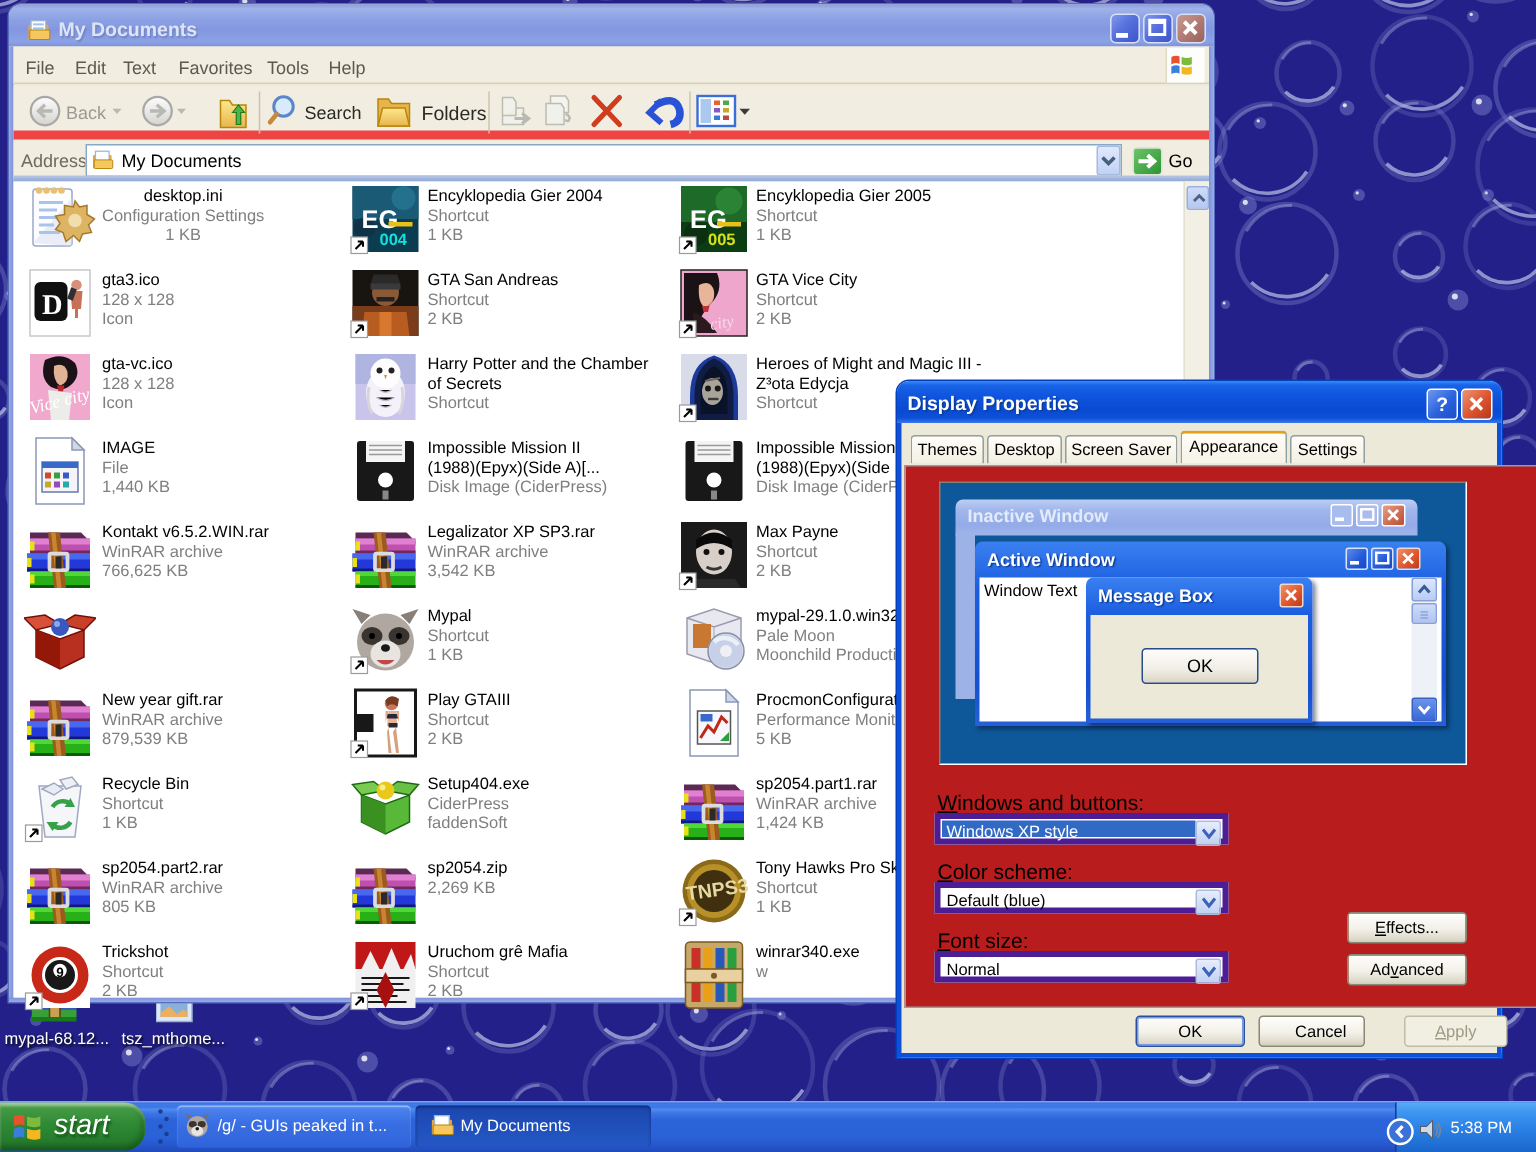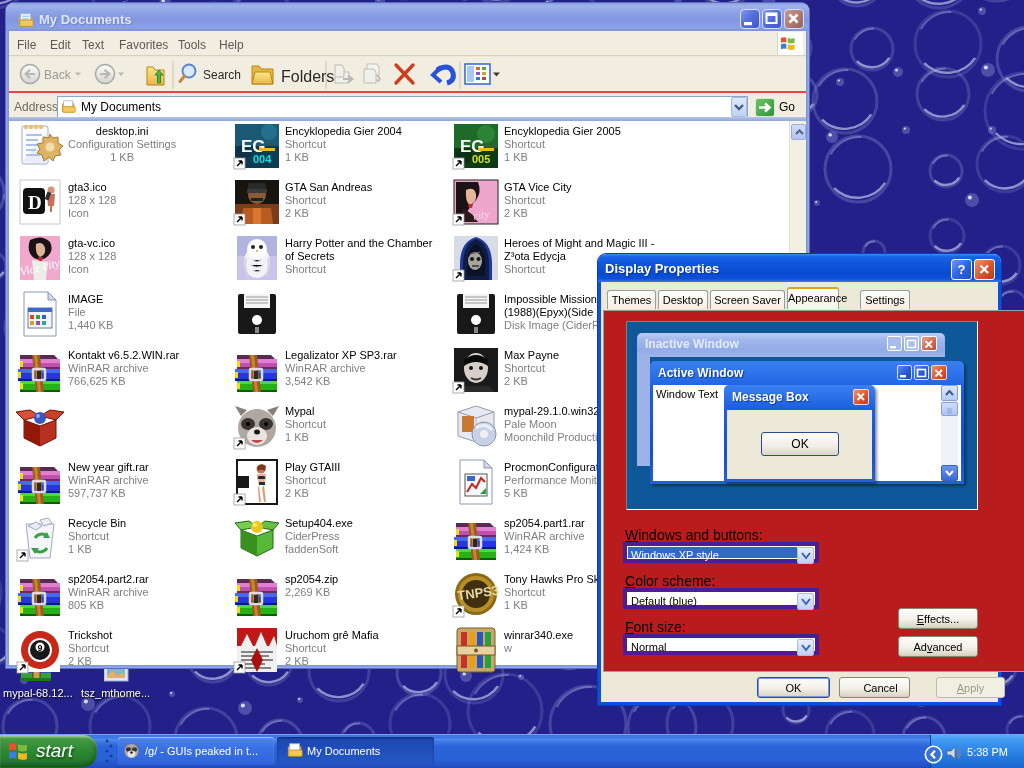--- a/index.html
+++ b/index.html
@@ -24,21 +24,21 @@
 .ttext { position:absolute; left:33px; top:9px; color:#dde4f6; font-size:13px; font-weight:bold; text-shadow:1px 1px 1px #7285c4; }
 .wbtns { position:absolute; top:6px; right:5px; height:21px; display:flex; gap:2px; }
 .wbtn { width:20px; height:20px; border-radius:4px; border:1px solid #d8e0f8; position:relative;
   background:linear-gradient(135deg,#8299ee 0%,#5670dc 45%,#3c55cc 100%); }
 .wbtn.cl { background:linear-gradient(135deg,#c89a92 0%,#b27c74 50%,#96625a 100%); }
 .wbtn svg { position:absolute; left:0; top:0; }
 
 #exp .menub { position:absolute; left:3px; top:28px; width:797px; height:25px; background:#f1ede0; border-bottom:1px solid #d9d2ba; font-size:11px; color:#5c5951; }
 #exp .menub { font-size:12px; }
 .winflag { position:absolute; right:3px; top:1px; width:26px; height:23px; background:#fdfdfb; border-left:1px solid #ddd6c0; }
-#exp .toolb { position:absolute; left:3px; top:54px; width:797px; height:36px; background:#f1ede0; border-bottom:2px solid #ef4444; }
+#exp .toolb { position:absolute; left:3px; top:54px; width:797px; height:36px; background:#f1ede0; border-bottom:6px solid #ef4444; }
 #exp .addrb { position:absolute; left:3px; top:91px; width:797px; height:26px; background:#f1ede0; }
 
 #exp .content { position:absolute; left:3px; top:118px; width:797px; height:544px; background:#fff; }
 .sbar { position:absolute; right:0; top:0; width:17px; height:100%; background:#f2f0e4; border-left:1px solid #e4e0cf; }
 .sbtn { position:absolute; left:1px; width:15px; height:16px; border-radius:2px; border:1px solid #9aace4;
   background:linear-gradient(180deg,#cfdcf8,#b4c7f2); }
 
 
 .it { position:absolute; width:215px; height:56px; }
 .it .ic { position:absolute; left:0; top:0; width:48px; height:48px; }
@@ -1824,21 +1824,21 @@
             <rect x="11" y="8" width="4" height="3" fill="#8858c8"></rect>
               <rect x="17" y="8" width="4" height="3" fill="#c8a828"></rect>
             <rect x="11" y="13" width="4" height="3" fill="#3878d8"></rect>
               <rect x="17" y="13" width="4" height="3" fill="#b84848"></rect>
           </g>
         </g>
         <path d="M484 15.5 l7 0 l-3.5 4 z" fill="#3a3a3a"></path>
       </svg>
       <div class="abs" style="left:35px;top:11px;font-size:12px;color:#9c9a94;">Back</div>
       <div class="abs" style="left:194px;top:11px;font-size:12px;color:#2a2a26;">Search</div>
-      <div class="abs" style="left:272px;top:11px;font-size:16px;color:#2a2a26;">Folders</div>
+      <div class="abs" style="left:272px;top:11px;font-size:13px;color:#2a2a26;">Folders</div>
     </div>
     <div class="addrb" id="addrb">
       <div class="abs" style="left:5px;top:6px;font-size:12px;color:#6e6b5e;">Address</div>
       <div class="abs" style="left:48px;top:2px;width:691px;height:22px;background:#fff;border:1px solid #88a8c8;"></div>
       <svg width="16" height="14" style="position:absolute;left:52px;top:6px" viewBox="0 0 19 17">
           <rect x="1" y="4" width="15" height="11" rx="1" fill="#e8a33d"></rect>
           <rect x="3" y="1" width="11" height="13" fill="#fff" stroke="#9db6d8" stroke-width="1"></rect>
           <rect x="2" y="8" width="15" height="7" rx="1" fill="#f6c65f" stroke="#b8860b" stroke-width="0.8"></rect>
         </svg>
       <div class="abs" style="left:72px;top:6px;font-size:12px;color:#000;">My Documents</div>
@@ -2024,20 +2024,21 @@
               <rect x="5" y="4" width="38" height="40" rx="2" fill="#181818"></rect>
               <rect x="11" y="4" width="26" height="14" fill="#f4f4f4"></rect>
               <g stroke="#999" stroke-width="1">
                 <line x1="13" y1="7" x2="35" y2="7"></line>
                 <line x1="13" y1="10" x2="35" y2="10"></line>
                 <line x1="13" y1="13" x2="35" y2="13"></line>
               </g>
               <circle cx="24" cy="30" r="5" fill="#fff"></circle>
               <rect x="22" y="37" width="4" height="6" fill="#888"></rect>
             </svg></div>
+          <div class="tx">Impossible Mission II<br>(1988)(Epyx)(Side A)[...<br><span class="g">Disk Image (CiderPress)</span></div>
         </div>
       <div class="it" style="left:443px;top:169px;">
           <div class="ic"><svg width="48" height="48" viewBox="0 0 48 48">
               <rect x="5" y="4" width="38" height="40" rx="2" fill="#181818"></rect>
               <rect x="11" y="4" width="26" height="14" fill="#f4f4f4"></rect>
               <g stroke="#999" stroke-width="1">
                 <line x1="13" y1="7" x2="35" y2="7"></line>
                 <line x1="13" y1="10" x2="35" y2="10"></line>
                 <line x1="13" y1="13" x2="35" y2="13"></line>
               </g>
@@ -2169,21 +2170,21 @@
                 <rect x="2" y="41" width="40" height="2" fill="#0e5a08"></rect>
                 <rect x="2" y="12" width="3" height="6" fill="#e8e018"></rect>
                 <rect x="0" y="23" width="3" height="6" fill="#e8e018"></rect>
                 <rect x="2" y="34" width="3" height="6" fill="#e8e018"></rect>
                 <path d="M14 6 L22 6 L26 43 L18 43 Z" fill="#9a5a20"></path>
                 <path d="M16 6 L19 6 L23 43 L20 43 Z" fill="#c8852e"></path>
                 <rect x="15" y="20" width="12" height="11" rx="1" fill="none" stroke="#dcdcdc" stroke-width="2.5"></rect>
                 <rect x="19" y="22" width="4" height="8" fill="#2a2a2a"></rect>
               </g>
             </svg></div>
-          <div class="tx">New year gift.rar<br><span class="g">WinRAR archive</span><br><span class="g">597,737 KB</span></div>
+          <div class="tx">New year gift.rar<br><span class="g">WinRAR archive</span><br><span class="g">879,539 KB</span></div>
         </div>
       <div class="it" style="left:224px;top:337px;">
           <div class="ic"><svg width="48" height="48" viewBox="0 0 48 48">
               <rect x="4" y="2" width="40" height="44" fill="#fff" stroke="#181818" stroke-width="2"></rect>
               <rect x="4" y="18" width="12" height="12" fill="#181818"></rect>
               <circle cx="28" cy="11" r="4.5" fill="#c87858"></circle>
               <path d="M24 9 Q28 4 33 8 L32 13 Q28 10 25 13 Z" fill="#7a3a20"></path>
               <path d="M26 16 L31 16 L32 26 L25 26 Z" fill="#e8b498"></path>
               <rect x="25" y="18" width="8" height="3" fill="#282838"></rect>
               <rect x="26" y="24" width="6" height="3" fill="#282838"></rect>
@@ -2386,21 +2387,21 @@
       <div class="dbtn q">
           <b>?</b>
         </div>
       <div class="dbtn x"><svg width="19" height="19">
             <path d="M5.5 5.5 L13 13 M13 5.5 L5.5 13" stroke="#fff" stroke-width="2.2"></path>
           </svg></div>
     </div>
     <div class="tab" style="left:9px;width:49px;">Themes</div>
     <div class="tab" style="left:60px;width:50px;">Desktop</div>
     <div class="tab" style="left:112px;width:75px;">Screen Saver</div>
-    <div class="tab sel" style="left:189px;width:52px;">Appearance</div>
+    <div class="tab sel" style="left:189px;width:71px;">Appearance</div>
     <div class="tab" style="left:262px;width:50px;">Settings</div>
     <div class="tabpage">
       <div class="pv" id="pv" style="left:22px;top:10px;width:352px;height:189px;">
 
         <div class="abs" style="left:10px;top:11px;width:308px;height:24px;border-radius:5px 5px 0 0;background:linear-gradient(180deg,#bdcdf2 0%,#a0b6ec 30%,#93abe8 70%,#9fb4ea 100%);"></div>
         <div class="abs" style="left:10px;top:34px;width:13px;height:110px;background:#9db3e8;"></div>
         <div class="abs" style="left:18px;top:15px;font-size:12px;font-weight:bold;color:#e4ebf8;">Inactive Window</div>
         <div class="abs" style="left:260px;top:14px;width:15px;height:15px;border-radius:2px;border:1px solid #fff;background:#a9bcee;"><svg width="13" height="13">
               <rect x="2" y="8" width="6" height="2.4" fill="#fff"></rect>
             </svg></div>

